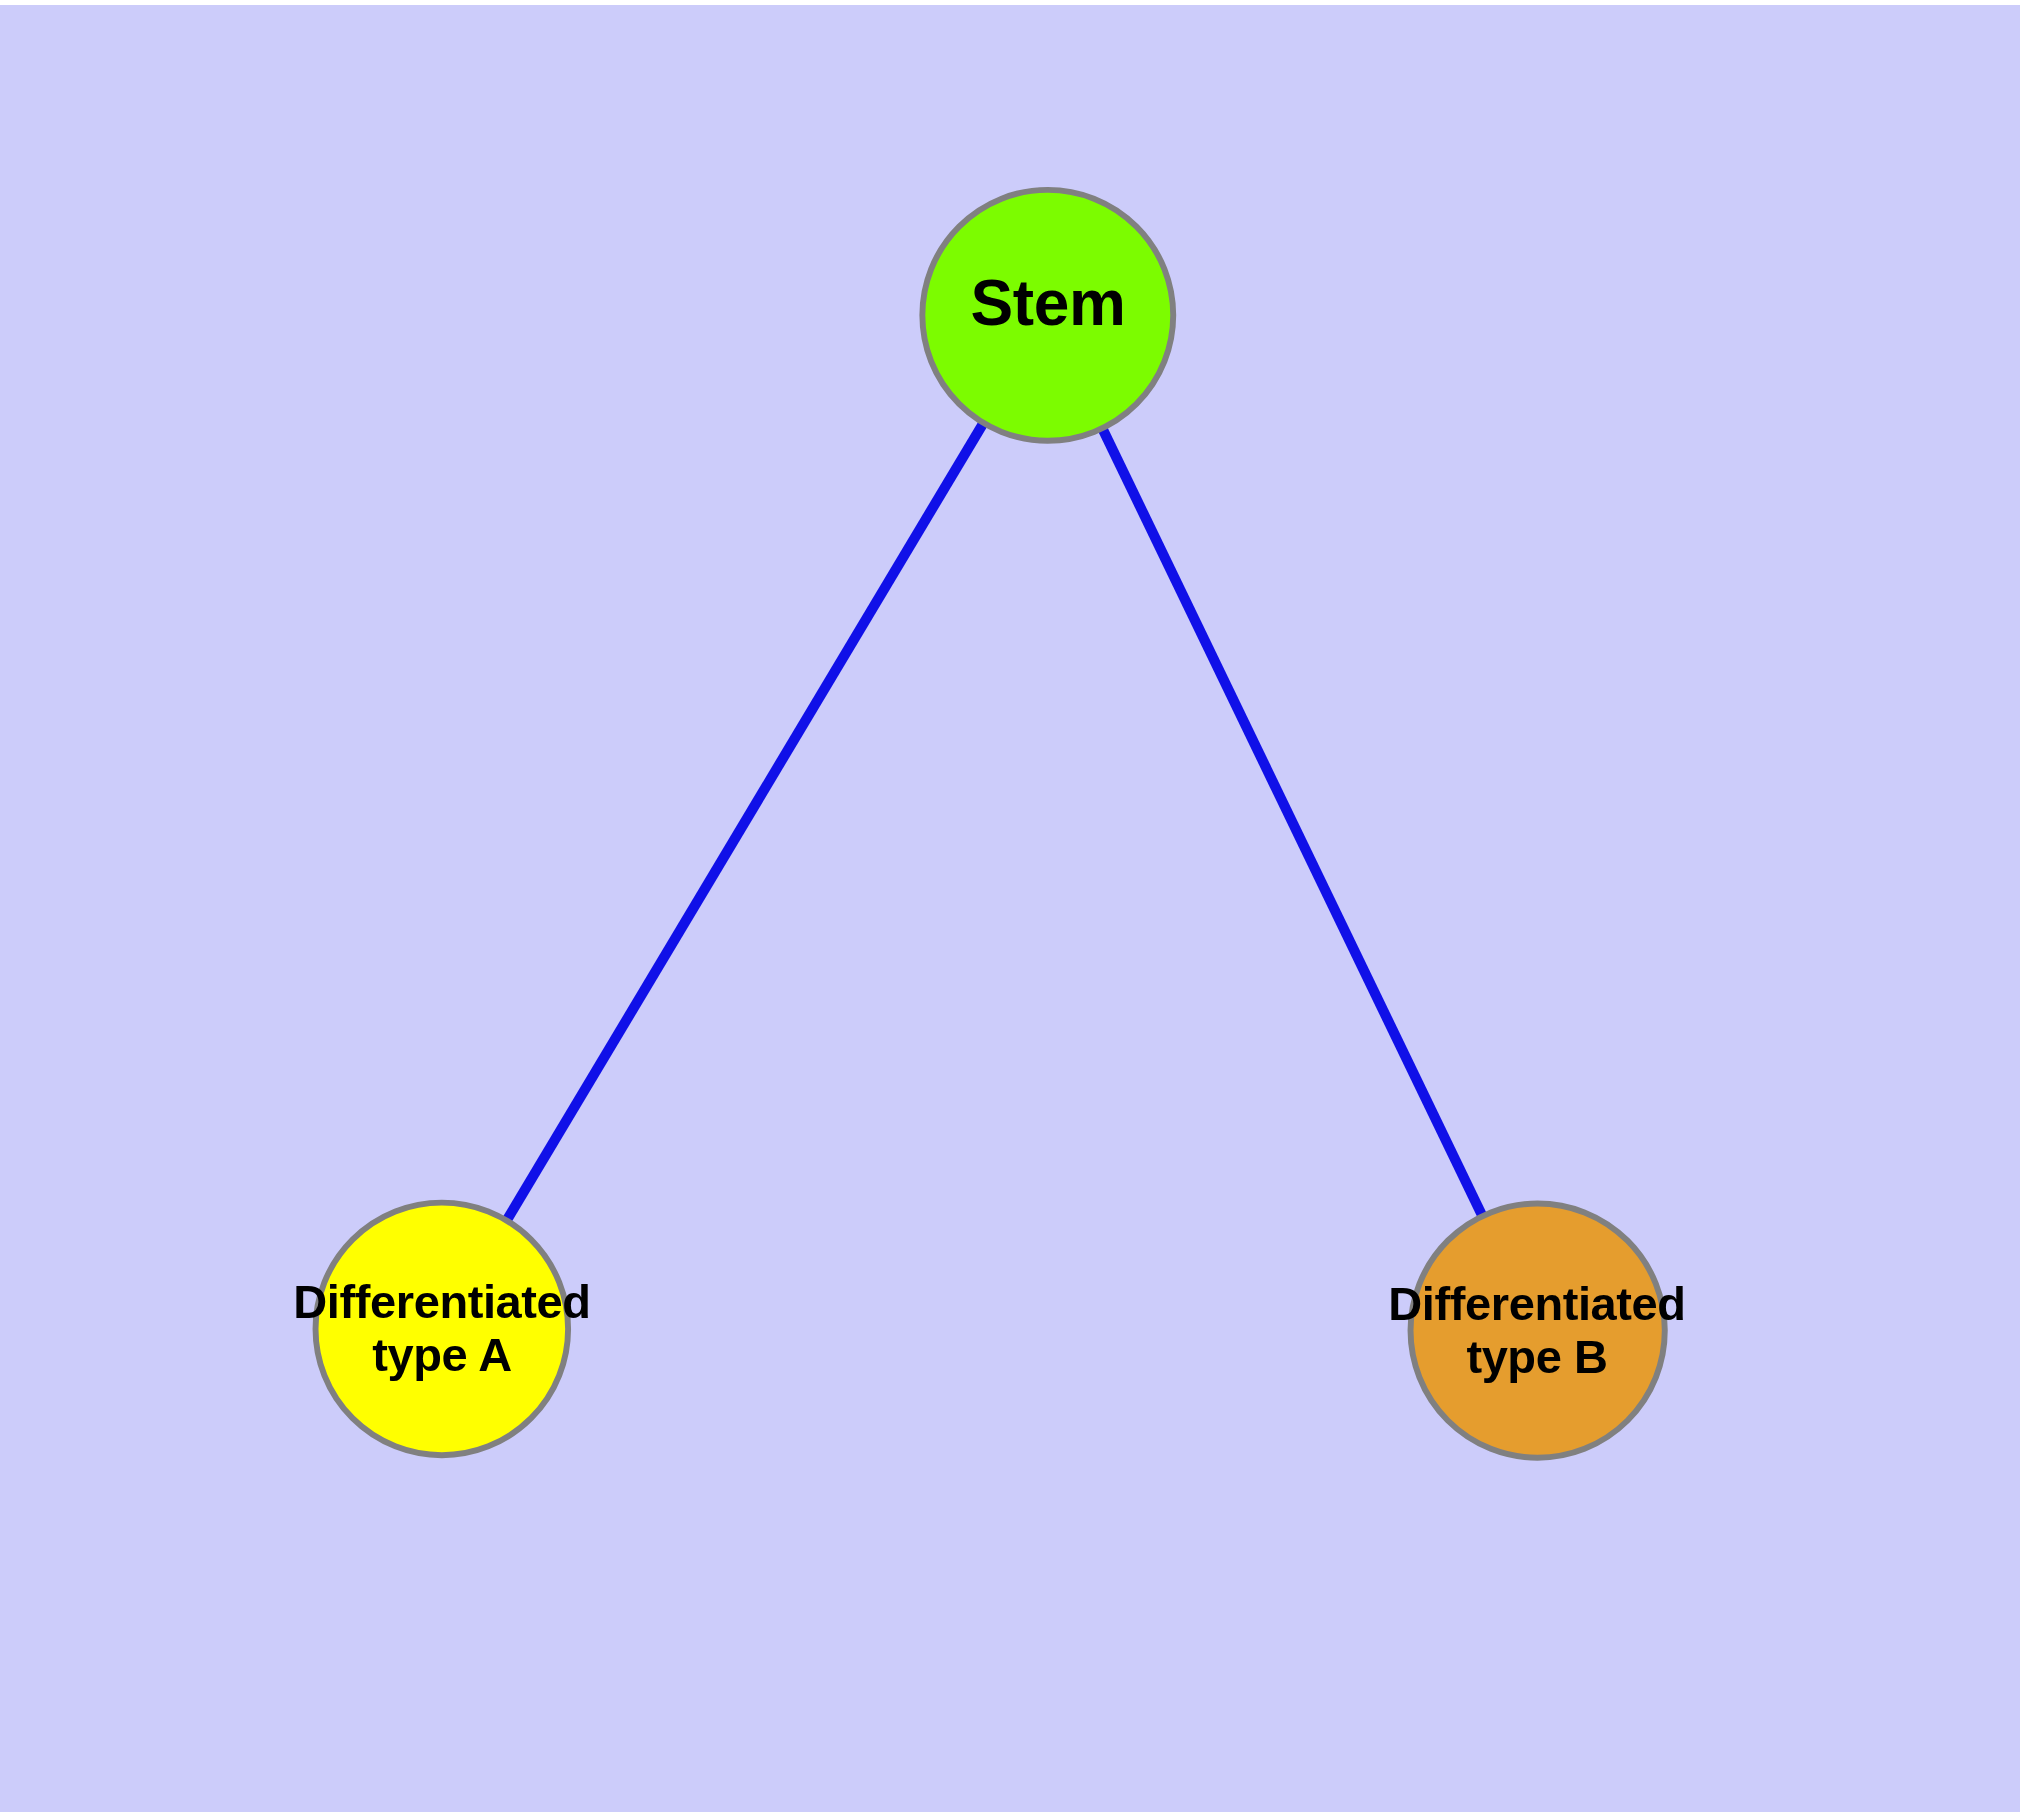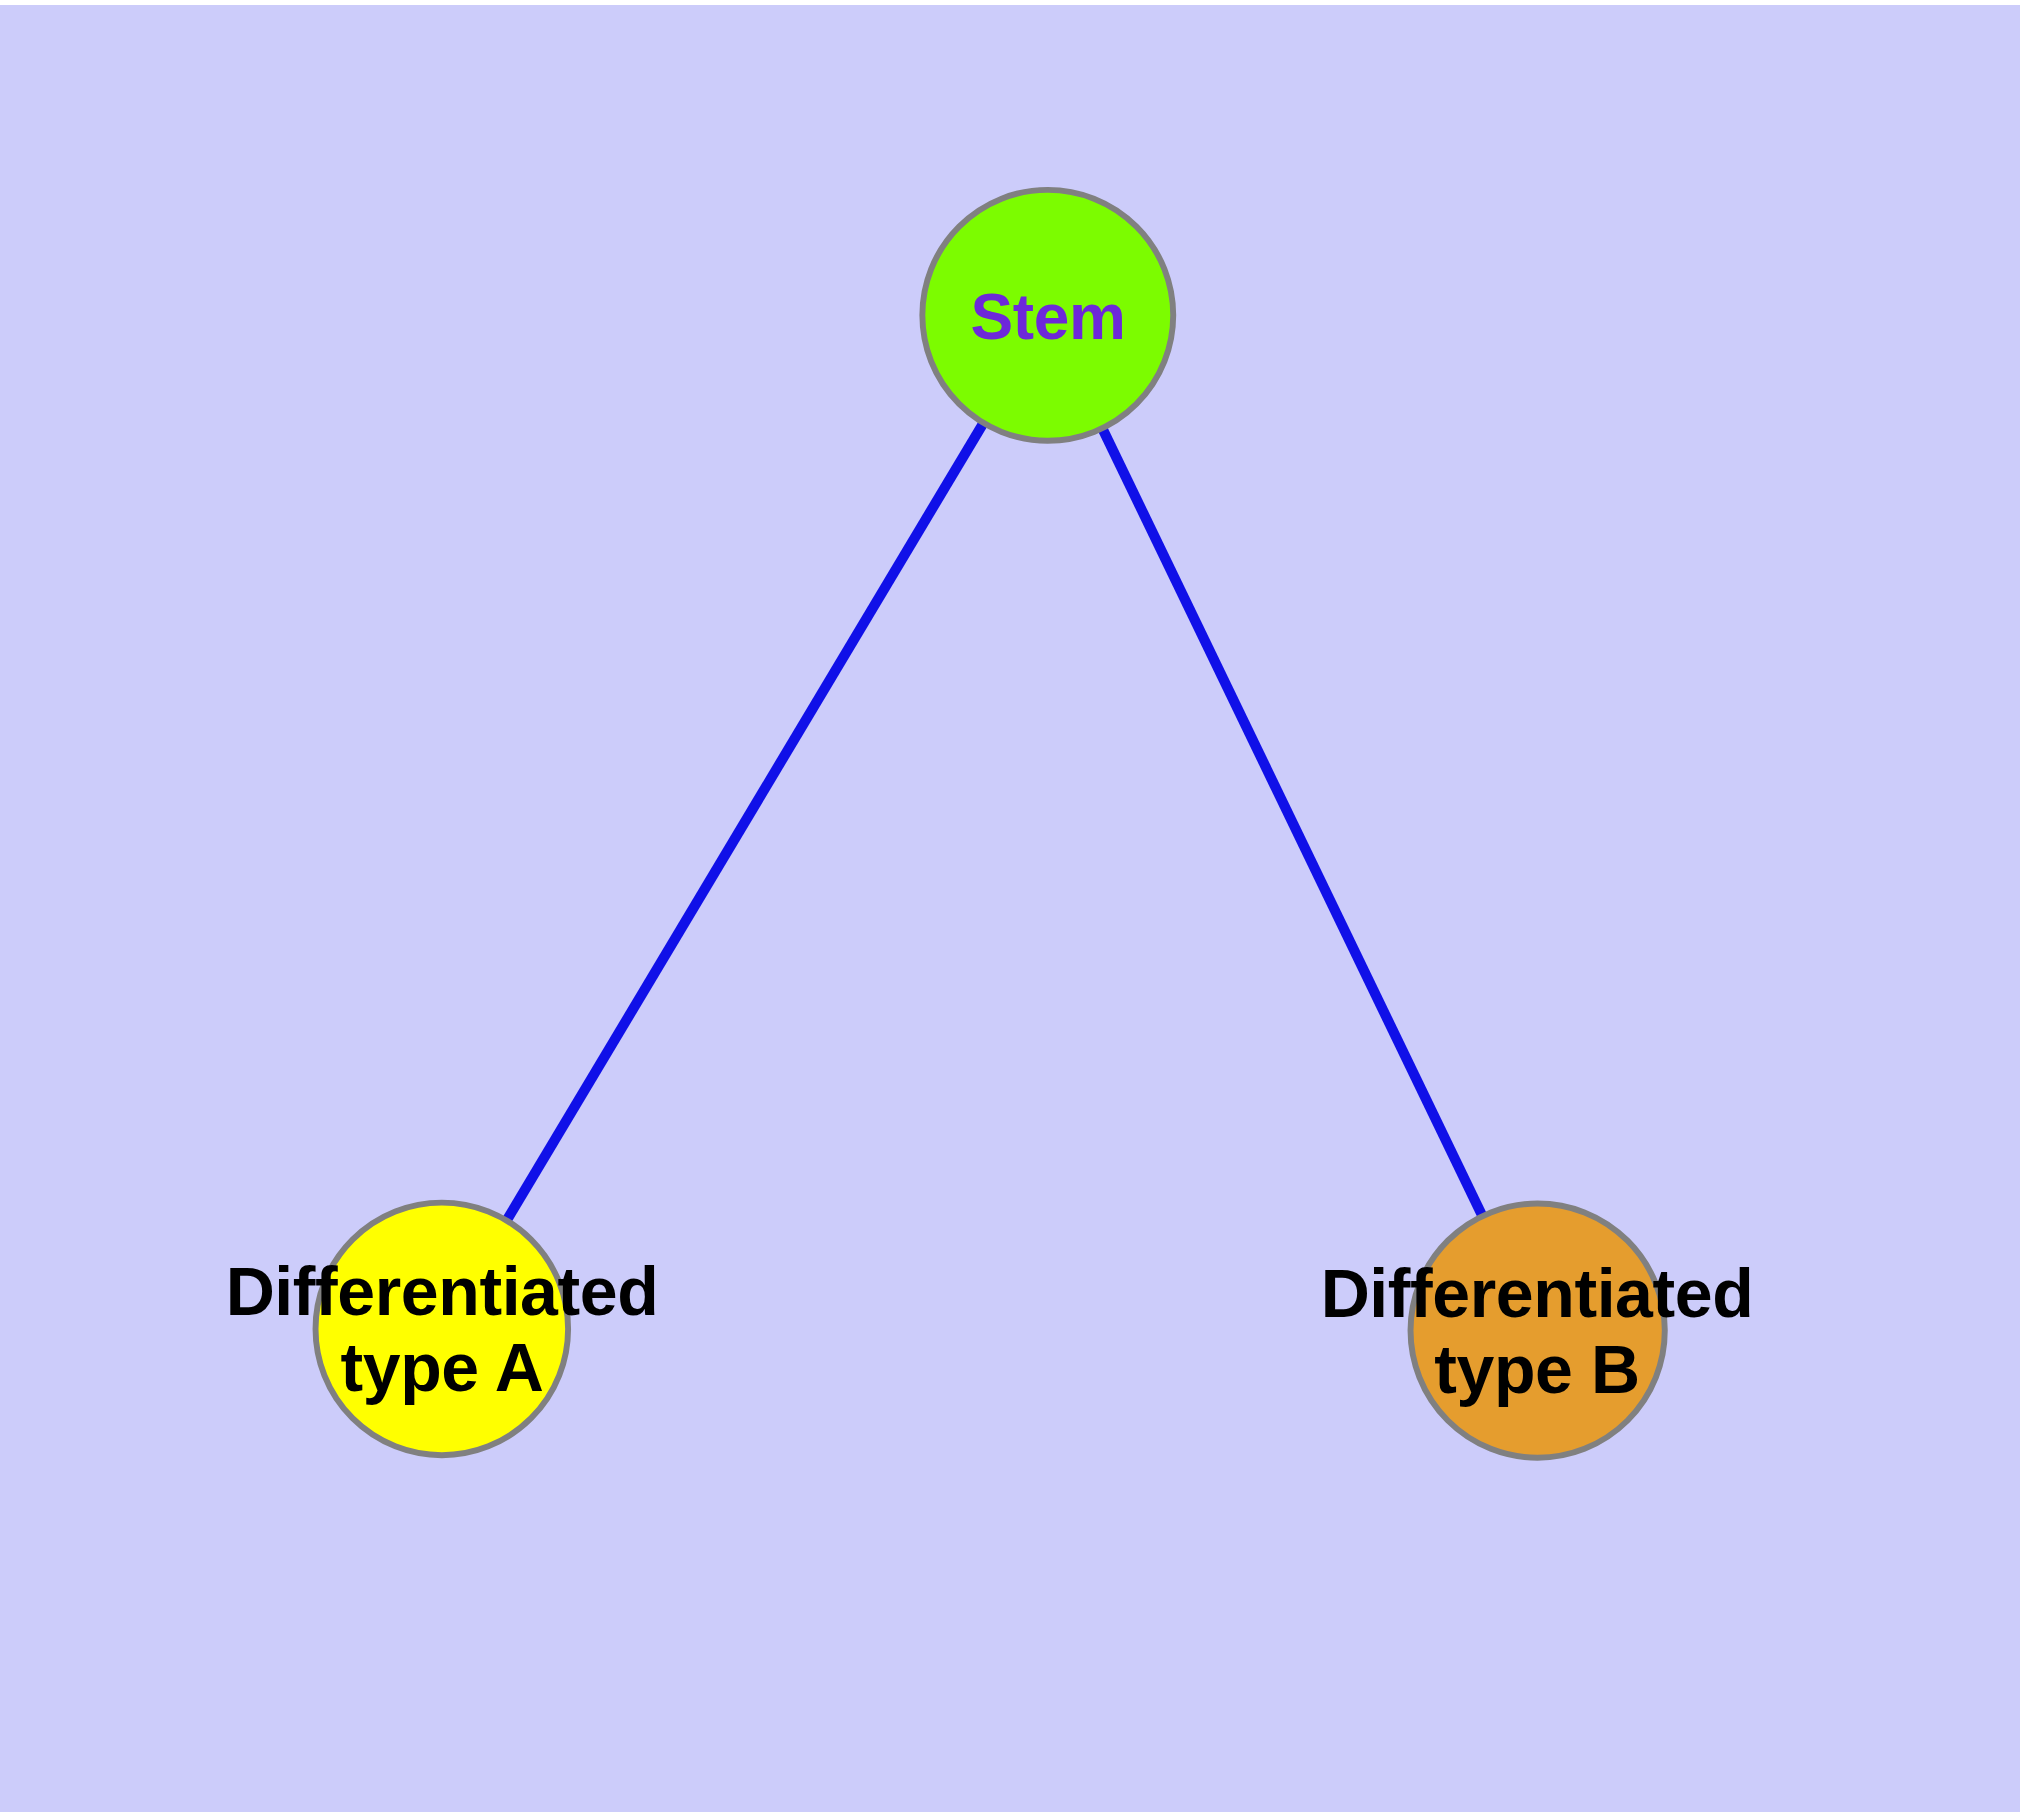--- a/index.html
+++ b/index.html
@@ -37,21 +37,21 @@
     line-height: 1.12;
     white-space: pre-line;
     transform: translate(-50%, -50%);
     pointer-events: none;
     letter-spacing: -0.4px;
   }
   .label-root {
     font-size: 64px;
   }
   .label-leaf {
-    font-size: 68px;
+    font-size: 47px;
   }
 </style>
 </head>
 <body>
 
 <div id="canvas">
 
   <div id="bg-rect"></div>
 
   <svg id="graph-svg" viewBox="0 0 2384 2138">
@@ -60,21 +60,21 @@
         <line x1="1298.5735888910372" y1="501.6940475630839" x2="1750.5573334854762" y2="1438.5046462207622" stroke="#1010e8" stroke-width="12" stroke-linecap="butt"></line>
       </g>
     <g id="nodes-layer">
         <circle cx="1236" cy="372" r="148" fill="#7cfc00" stroke="#808080" stroke-width="7"></circle>
         <circle cx="521" cy="1568" r="149" fill="#ffff00" stroke="#808080" stroke-width="7"></circle>
         <circle cx="1814" cy="1570" r="150" fill="#e59d2e" stroke="#808080" stroke-width="7"></circle>
       </g>
   </svg>
 
   <div id="labels-layer">
-      <div class="node-label label-root" style="left: 1048px; top: 318px; color: #6d28d9;">Stem</div>
+      <div class="node-label label-root" style="left: 1048px; top: 304px; color: #000000;">Stem</div>
       <div class="node-label label-leaf" style="left: 442px; top: 1329px; color: rgb(0, 0, 0);">Differentiated
 type A</div>
       <div class="node-label label-leaf" style="left: 1537px; top: 1331px; color: rgb(0, 0, 0);">Differentiated
 type B</div>
     </div>
 
 </div>
 
 
 </body></html>

